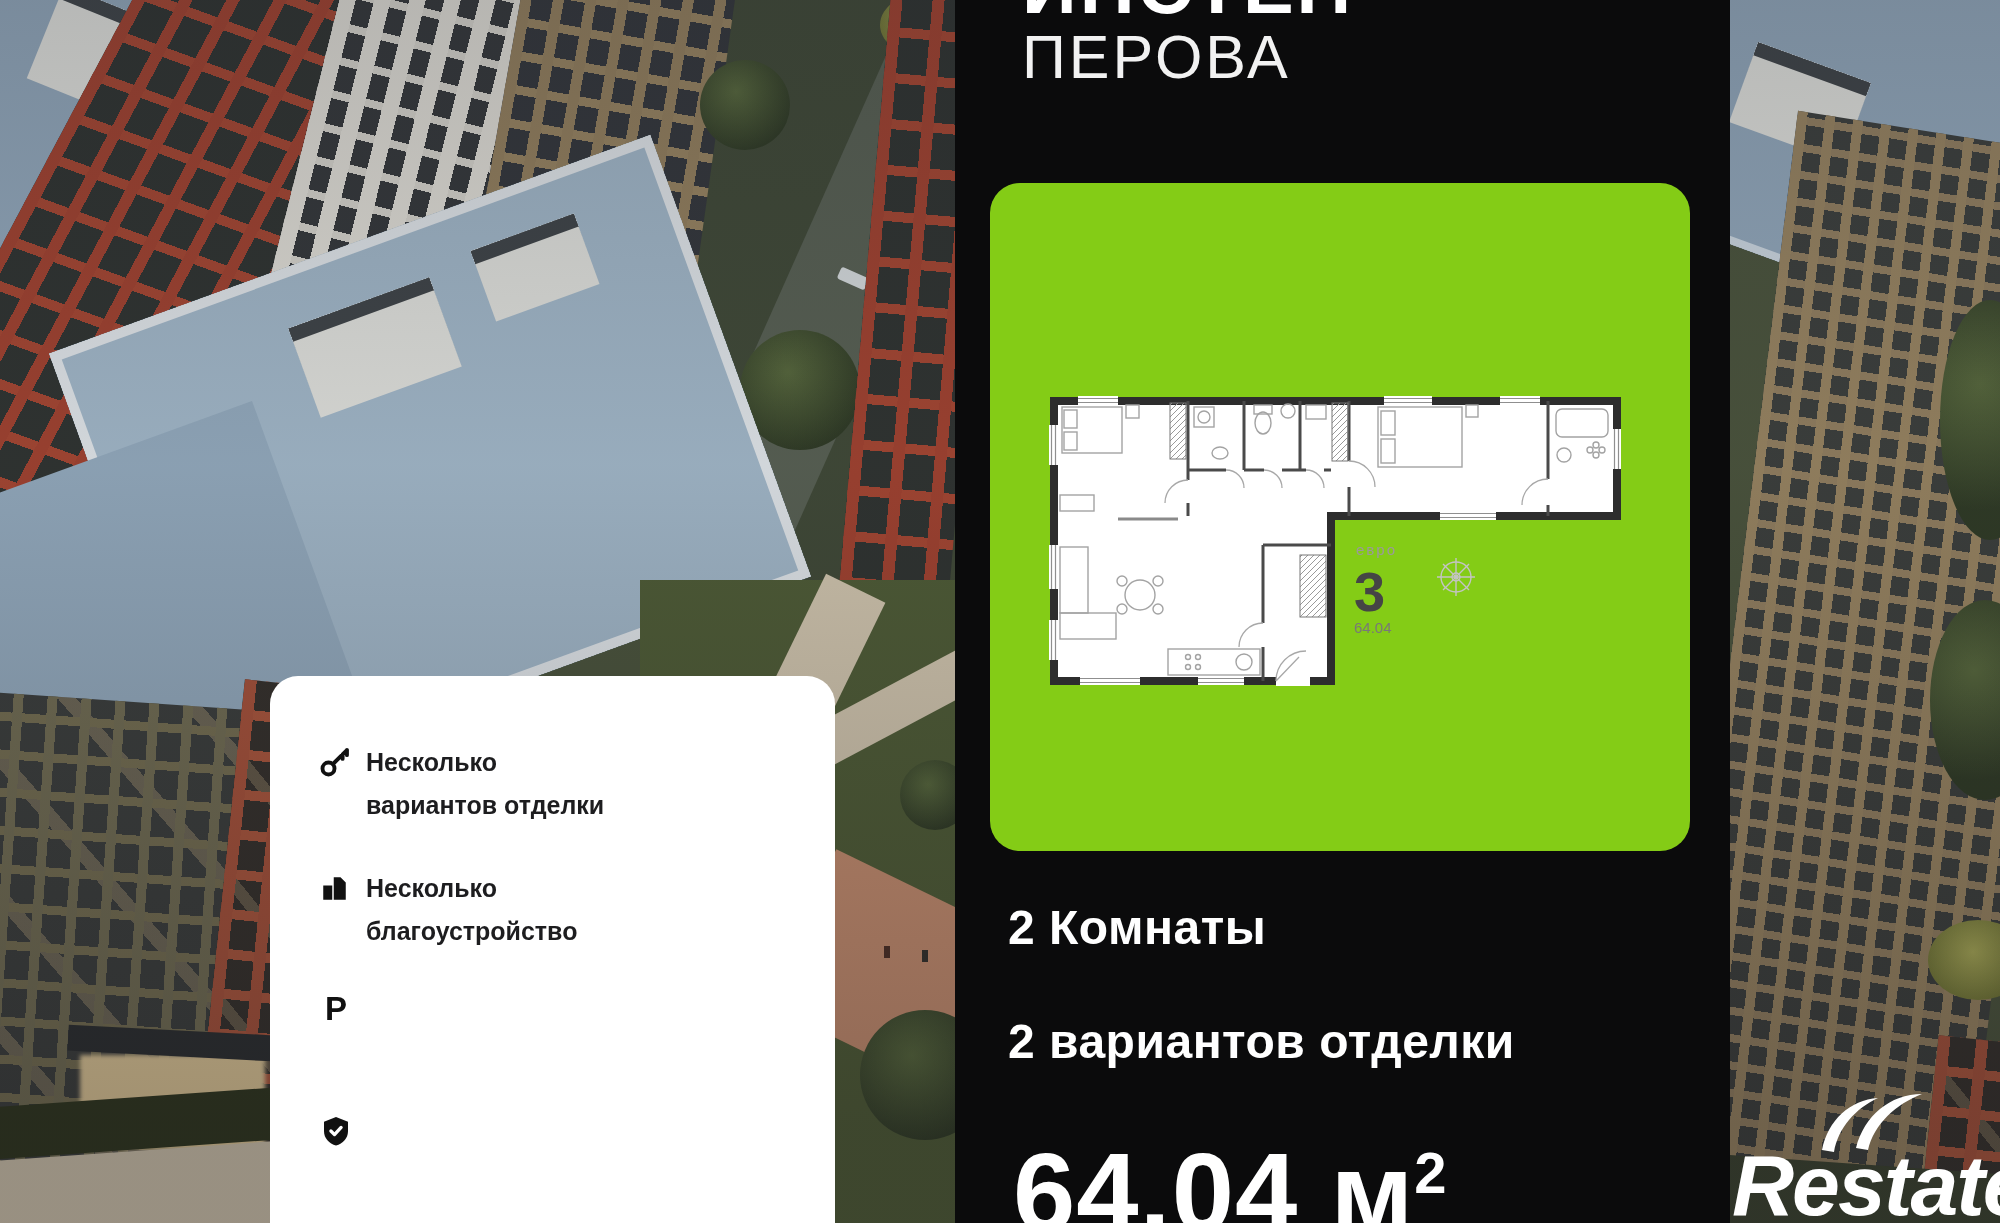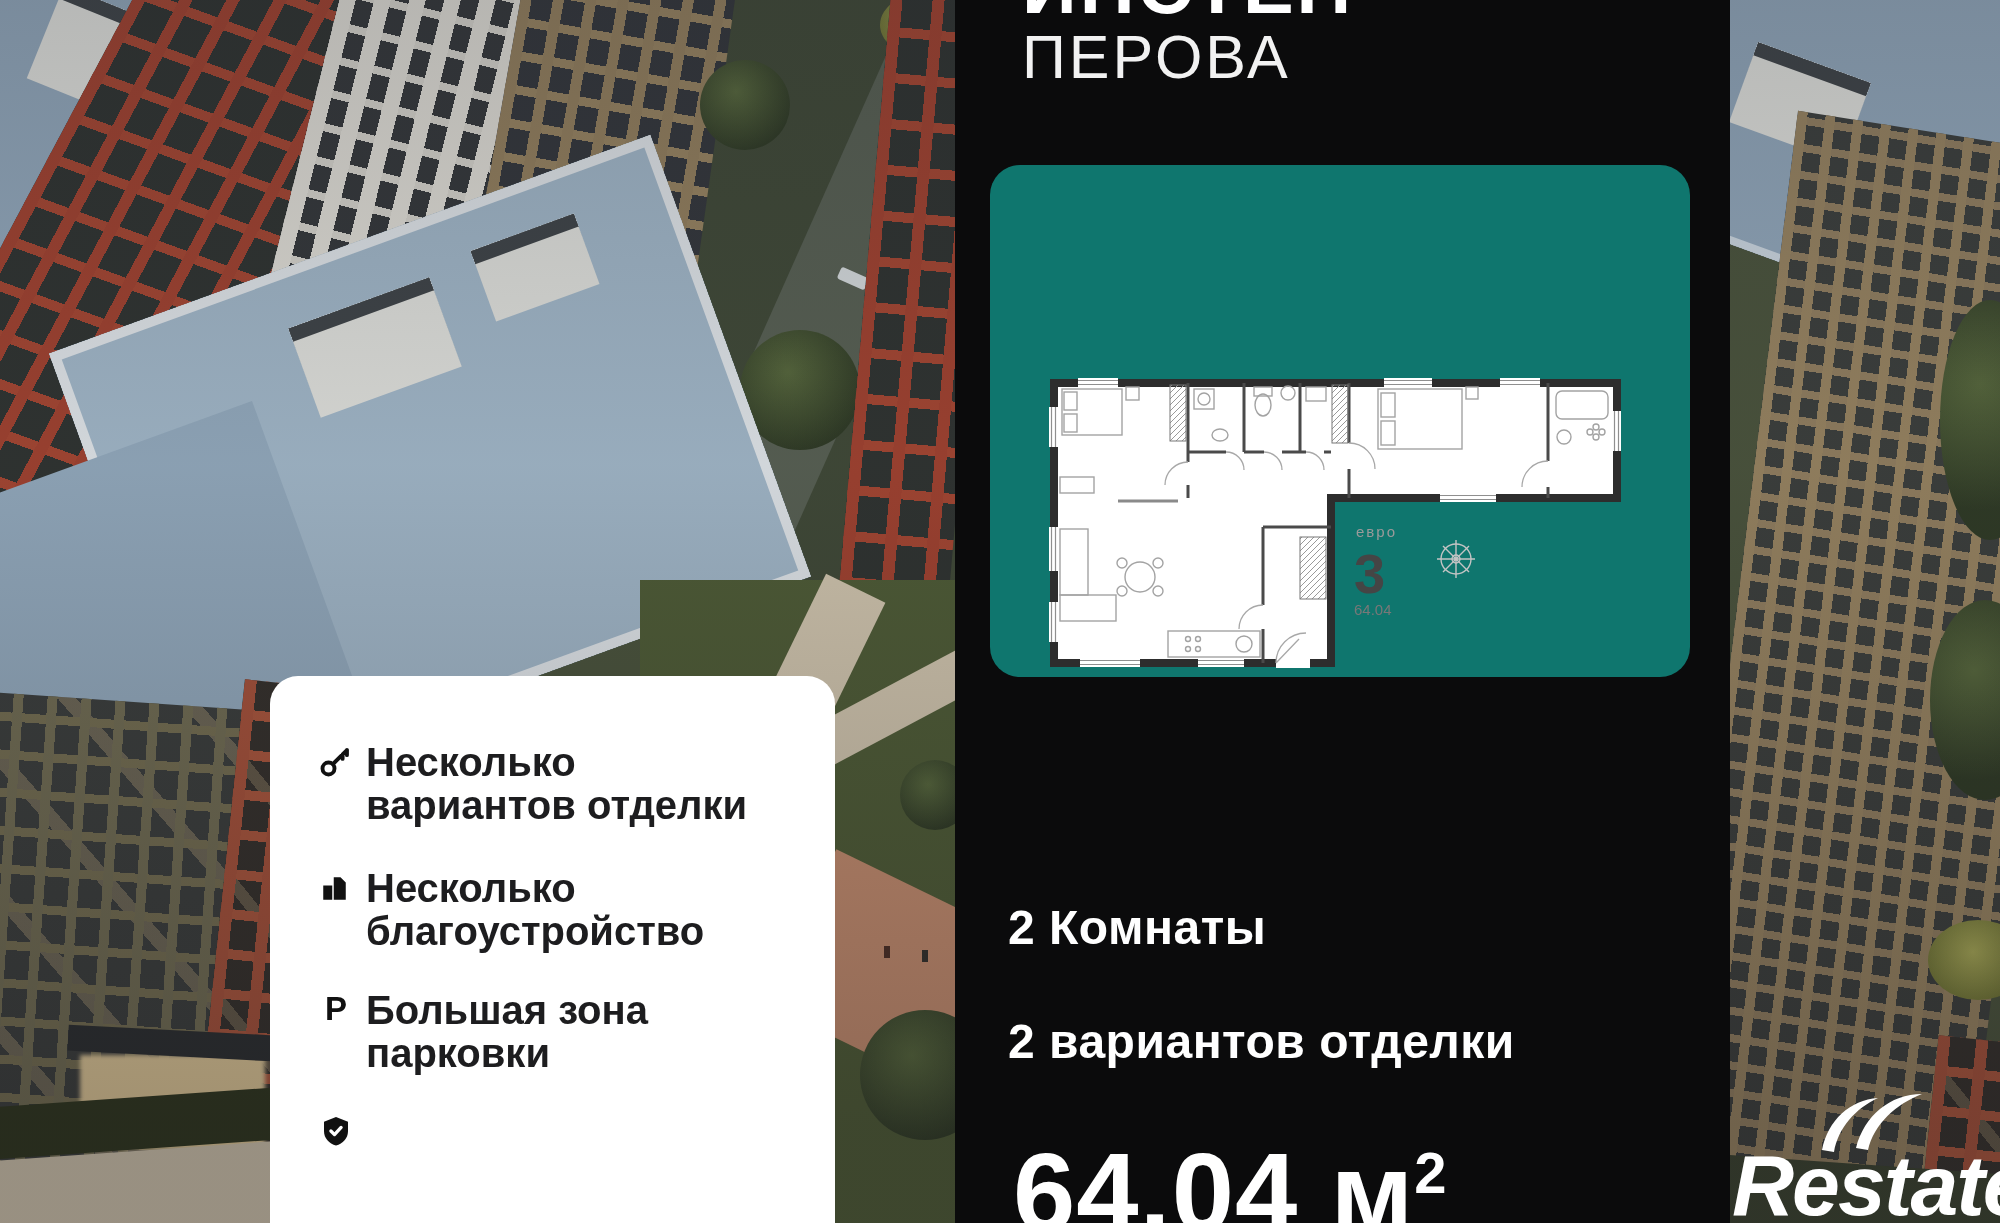--- a/index.html
+++ b/index.html
@@ -42,33 +42,33 @@
   .tree{border-radius:50%;background:radial-gradient(circle at 40% 35%,#55653c,#2f3a26 75%);}
   .tree.y{background:radial-gradient(circle at 45% 40%,#a3a455,#6b7034 75%);}
   .path{background:#cbc0aa;}
   
   .panel{position:absolute;left:955px;top:0;width:775px;height:1223px;
          background:#0b0b0c;overflow:hidden;}
   .title1{position:absolute;left:67px;top:-57px;font-size:76px;font-weight:700;
           color:#fff;letter-spacing:3px;white-space:nowrap;}
   .title2{position:absolute;left:67px;top:22px;font-size:61px;font-weight:400;
           color:#f2f2f2;letter-spacing:3px;white-space:nowrap;}
-  .plancard{position:absolute;left:35px;top:165px;width:700px;height:512px;
-            background:#0f766e;border-radius:30px;}
+  .plancard{position:absolute;left:35px;top:183px;width:700px;height:668px;
+            background:#84cc16;border-radius:30px;}
   .stat{position:absolute;left:53px;color:#fff;font-size:48px;font-weight:600;
         letter-spacing:.5px;white-space:nowrap;}
   .area{position:absolute;left:58px;top:1128px;color:#fff;font-size:112px;
         font-weight:700;white-space:nowrap;letter-spacing:1px;}
   .area sup{font-size:58px;vertical-align:38px;}
   
   .featcard{position:absolute;left:270px;top:676px;width:565px;height:600px;
             background:#fff;border-radius:28px;}
   .featrow{position:absolute;left:48px;width:480px;}
   .featicon{position:absolute;left:0;top:2px;width:36px;height:36px;}
-  .feattext{margin-left:48px;font-size:40px;line-height:43px;font-weight:700;
+  .feattext{margin-left:48px;font-size:25px;line-height:43px;font-weight:700;
             color:#1d1d1f;}
   .p-icon{font-size:33px;font-weight:700;color:#111;line-height:36px;text-align:center;}
   
   .logo{position:absolute;left:1728px;top:1092px;width:300px;height:140px;color:#fff;}
   .logotext{position:absolute;left:4px;top:44px;font-size:86px;font-weight:700;
             font-style:italic;letter-spacing:-2px;white-space:nowrap;}
   .swoosh{position:absolute;left:88px;top:-2px;}
   .fpnum{font-family:"Liberation Sans",sans-serif;}
 </style>
 </head>
@@ -147,24 +147,20 @@
       <svg class="featicon" viewBox="0 0 24 24">
         <path d="M3.5 20.5 V11 h6 v9.5 Z M10.5 20.5 V5.5 h4.5 l3.5 3.5 v11.5 Z" fill="#111"></path>
       </svg>
       <div class="feattext">
         <div>Несколько</div>
         <div>благоустройство</div>
       </div>
     </div>
     <div class="featrow" style="top:313px;">
       <div class="featicon p-icon">P</div>
-      <div class="feattext">
-        <div>Большая зона</div>
-        <div>парковки</div>
-      </div>
     </div>
     <div class="featrow" style="top:435px;">
       <svg class="featicon" viewBox="0 0 24 24">
         <path d="M12 2.6 L20 5.8 V12 C20 17 16.6 20.3 12 21.7 C7.4 20.3 4 17 4 12 V5.8 Z" fill="#111"></path>
         <path d="M8.6 12 L11 14.4 L15.4 9.6" stroke="#fff" stroke-width="2.2" fill="none" stroke-linecap="round" stroke-linejoin="round"></path>
       </svg>
     </div>
   </div>
 
   <div class="panel">

